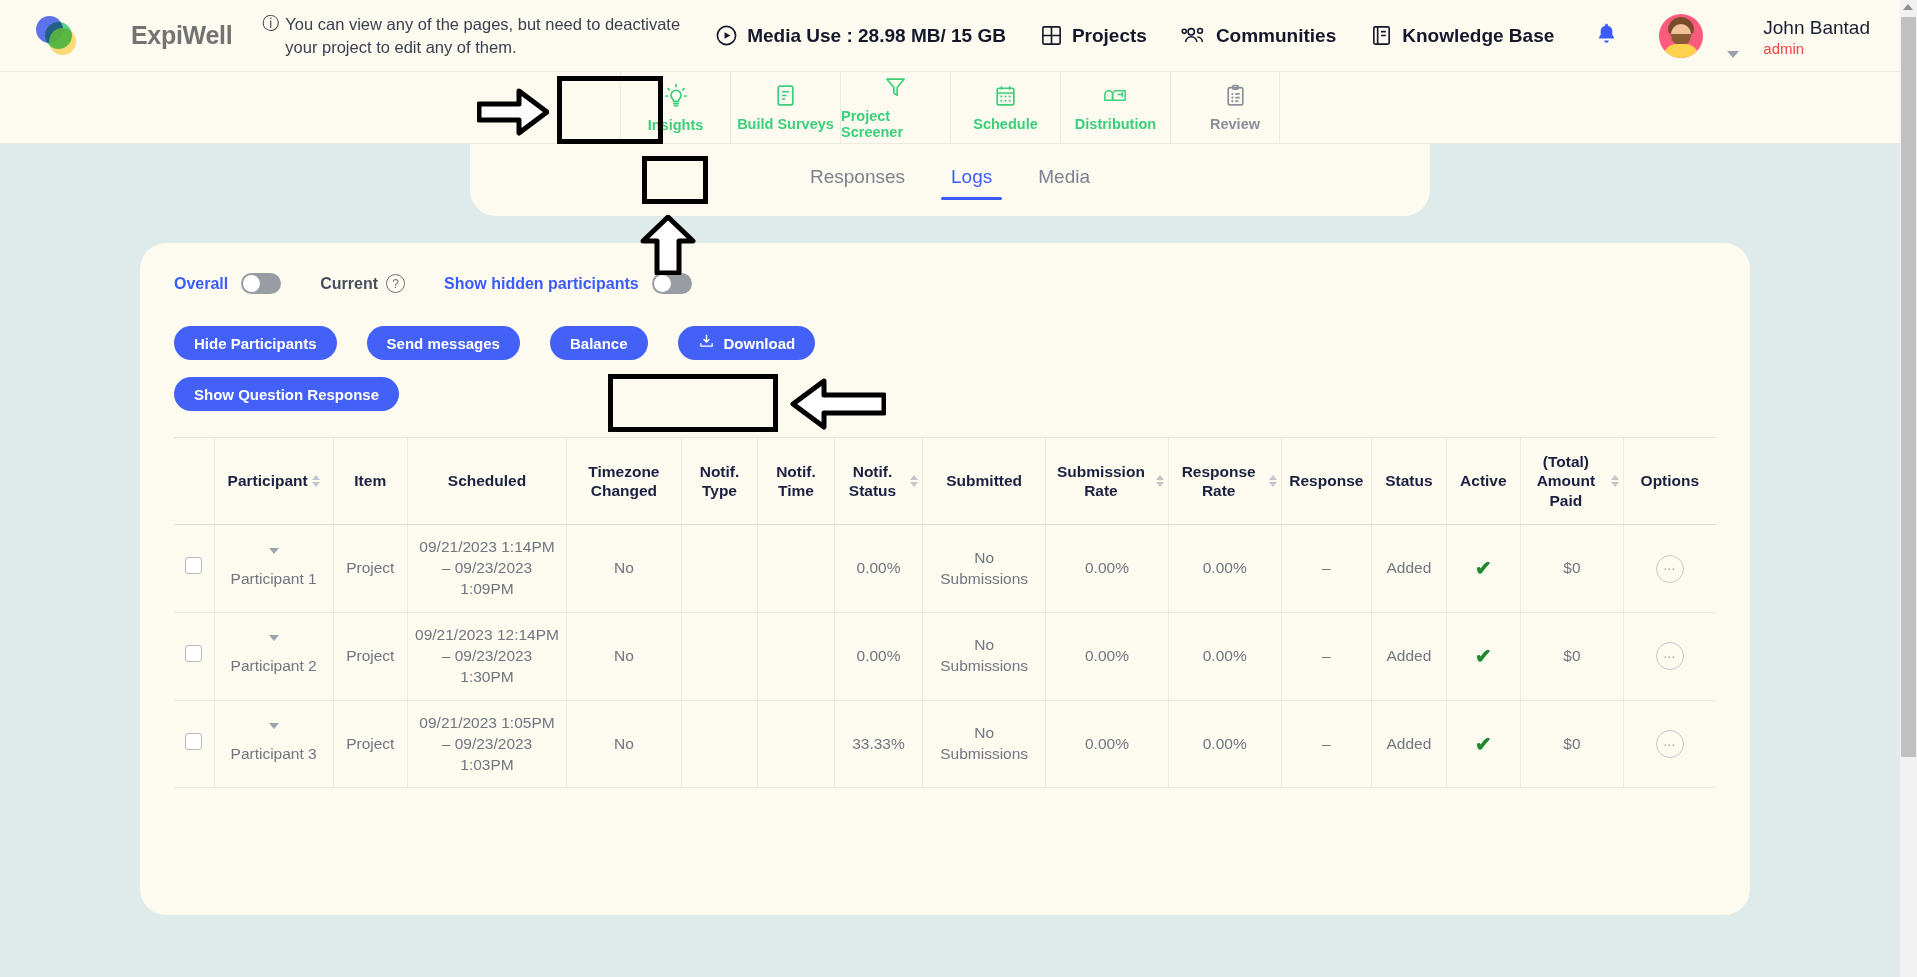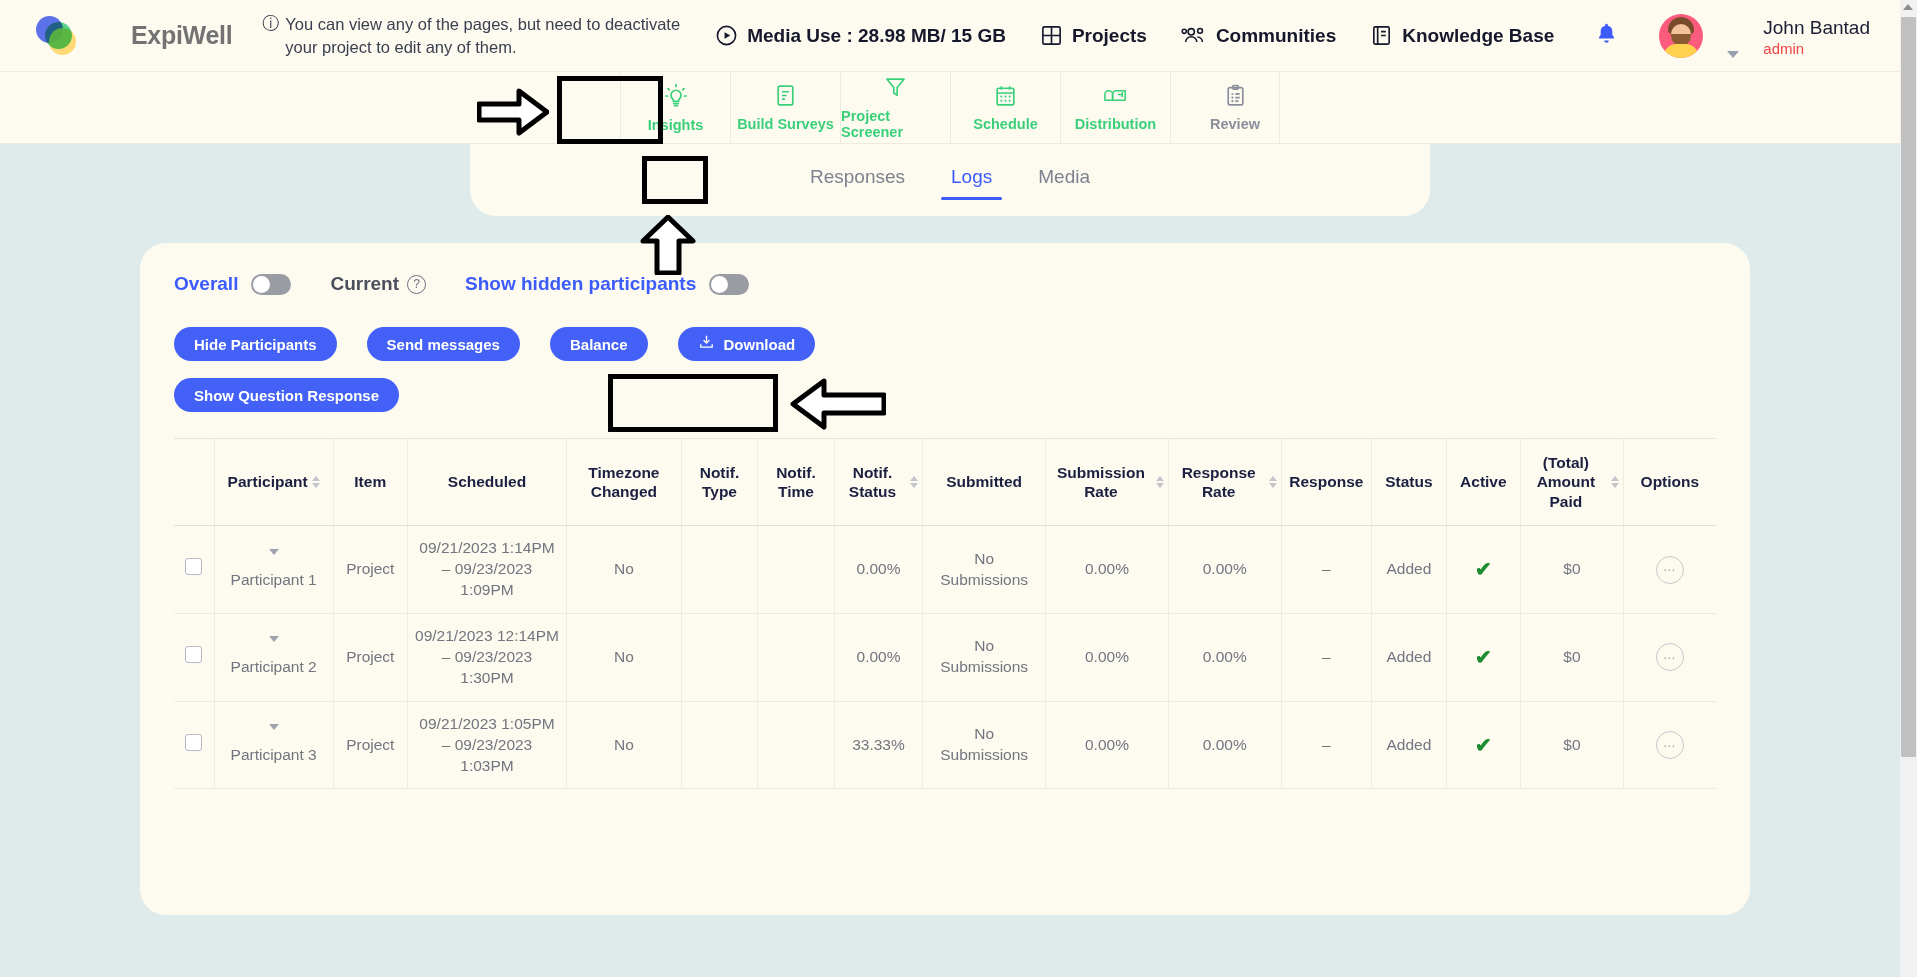--- a/index.html
+++ b/index.html
@@ -195,21 +195,21 @@
     color: #1b2040;
     margin-bottom: 26px;
   }
 
   .toggle-row {
     display: flex;
     align-items: center;
     gap: 13px;
     margin-bottom: 32px;
   }
-  .tg-label { font-size: 19px; font-weight: bold; color: #3b5bfd; }
+  .tg-label { font-size: 16px; font-weight: bold; color: #3b5bfd; }
   .tg-label.muted { color: #4a4f5c; }
   .switch {
     width: 40px; height: 21px;
     border-radius: 11px;
     background: #9a9ca3;
     position: relative;
     cursor: pointer;
     flex: none;
   }
   .switch::after {

